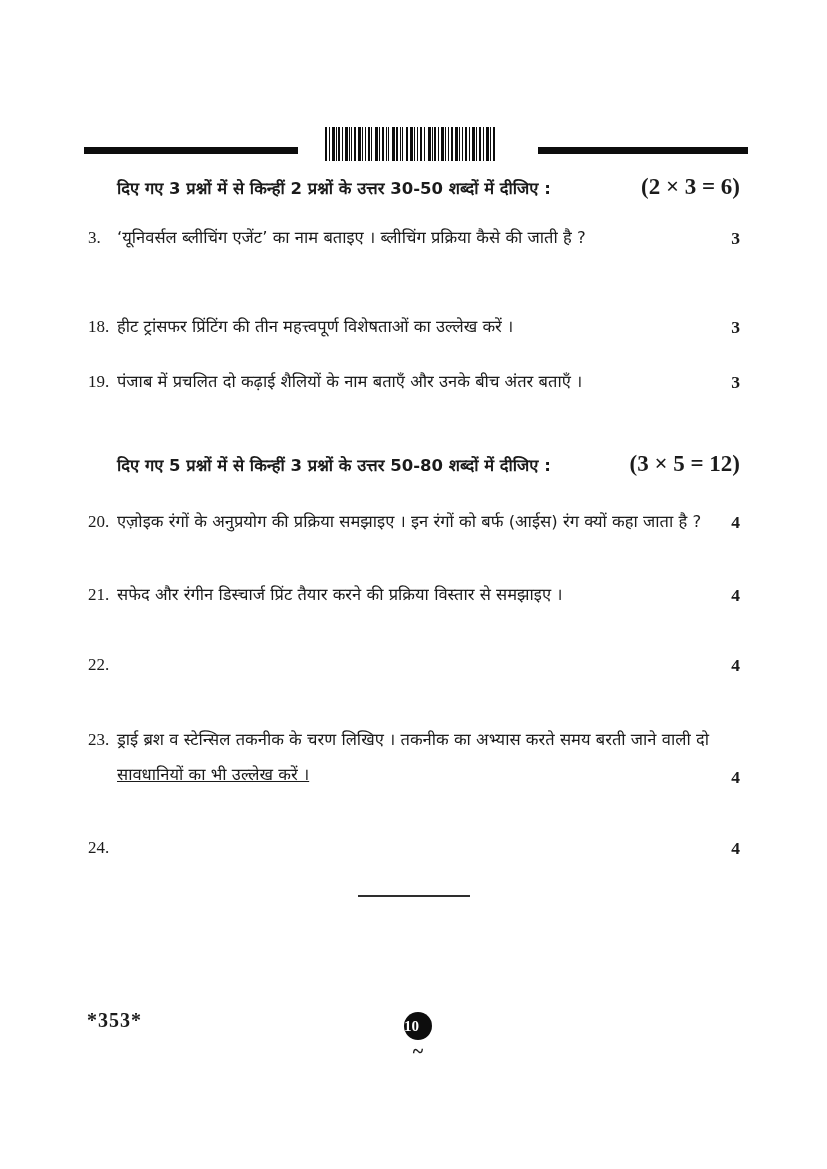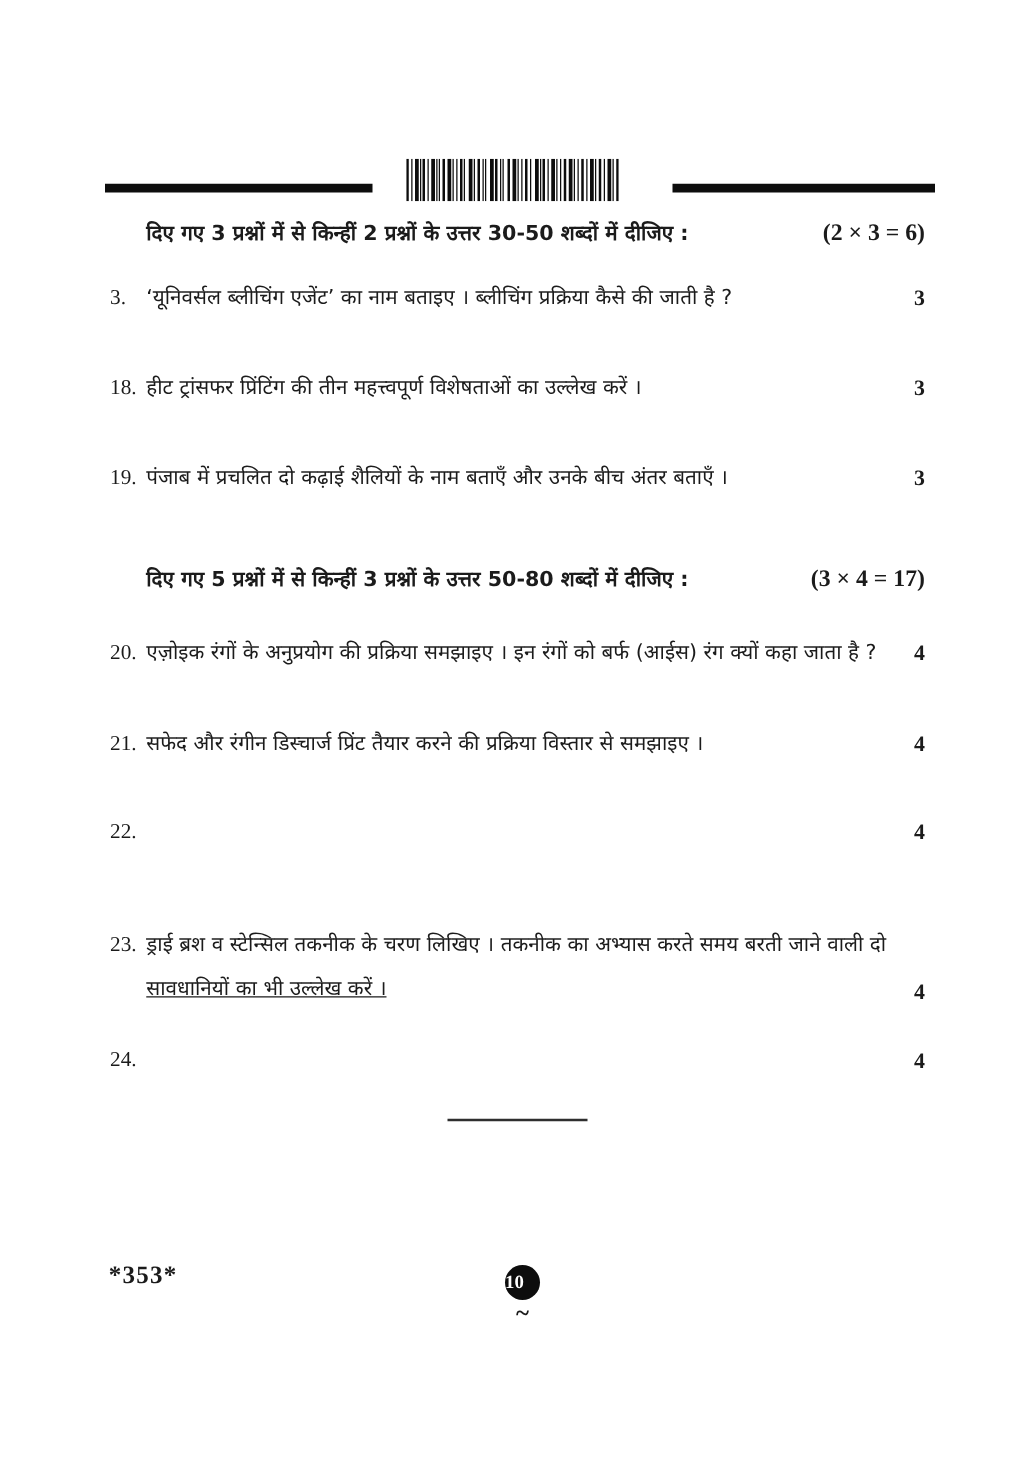--- a/index.html
+++ b/index.html
@@ -37,21 +37,21 @@
     display: flex;
     justify-content: space-between;
     align-items: baseline;
     font-size: 16.5px;
     font-weight: 700;
     line-height: 22px;
     white-space: nowrap;
   }
   .instr-marks {
     font-family: "Liberation Serif", serif;
-    font-size: 19px;
+    font-size: 23px;
     font-weight: 700;
     margin-left: 16px;
   }
 
   
   .q-row {
     position: absolute;
     left: 88px; right: 87px;
     font-size: 16.5px;
     line-height: 22px;
@@ -68,21 +68,21 @@
   }
   .q-text .line { white-space: nowrap; }
   .q-text .line2 { margin-top: 13px; white-space: nowrap; text-decoration: underline; }
   .q-marks {
     position: absolute;
     right: 0; top: 0;
     font-family: "Liberation Serif", serif;
     font-size: 17.5px;
     font-weight: 700;
   }
-  .q-row.two-line { height: 59px; margin-top: 16px; }
+  .q-row.two-line { height: 59px; }
   .q-row.two-line .q-marks { top: auto; bottom: 0; }
 
   
   .end-rule {
     position: absolute;
     left: 358px; top: 895px;
     width: 112px; height: 2px;
     background: #2e2e2e;
   }
 
@@ -187,39 +187,39 @@
   </div>
 
   <div class="q-row" style="top:227px">
     <span class="q-num">3.</span>
     <div class="q-text">
       <div class="line">‘यूनिवर्सल ब्लीचिंग एजेंट’ का नाम बताइए । ब्लीचिंग प्रक्रिया कैसे की जाती है ?</div>
     </div>
     <span class="q-marks">3</span>
   </div>
 
-  <div class="q-row" style="top:299px">
+  <div class="q-row" style="top:316px">
     <span class="q-num">18.</span>
     <div class="q-text">
       <div class="line">हीट ट्रांसफर प्रिंटिंग की तीन महत्त्वपूर्ण विशेषताओं का उल्लेख करें ।</div>
     </div>
     <span class="q-marks">3</span>
   </div>
 
   <div class="q-row" style="top:371px">
     <span class="q-num">19.</span>
     <div class="q-text">
       <div class="line">पंजाब में प्रचलित दो कढ़ाई शैलियों के नाम बताएँ और उनके बीच अंतर बताएँ ।</div>
     </div>
     <span class="q-marks">3</span>
   </div>
 
   <div class="instr-row" style="top:453px">
     <span>दिए गए 5 प्रश्नों में से किन्हीं 3 प्रश्नों के उत्तर 50-80 शब्दों में दीजिए :</span>
-    <span class="instr-marks">(3 × 4 = 17)</span>
+    <span class="instr-marks">(3 × 5 = 12)</span>
   </div>
 
   <div class="q-row" style="top:511px">
     <span class="q-num">20.</span>
     <div class="q-text">
       <div class="line">एज़ोइक रंगों के अनुप्रयोग की प्रक्रिया समझाइए । इन रंगों को बर्फ (आईस) रंग क्यों कहा जाता है ?</div>
     </div>
     <span class="q-marks">4</span>
   </div>
 

